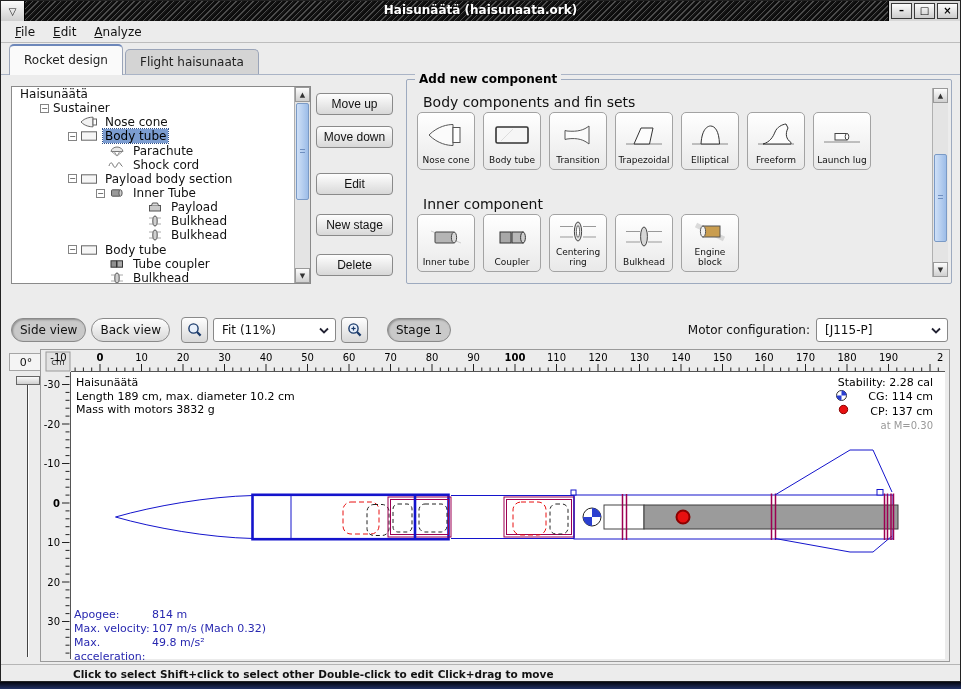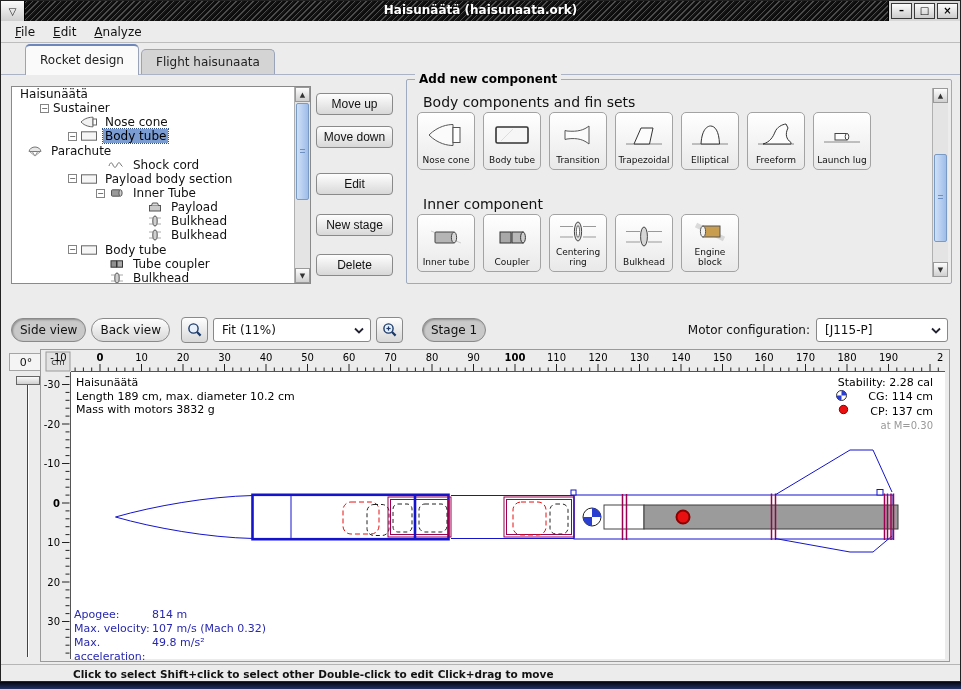--- a/index.html
+++ b/index.html
@@ -17,21 +17,21 @@
                 font-weight:bold; text-shadow:1px 1px 1px #000; }
   .winbtns { margin-left:auto; display:flex; gap:2px; align-items:center; padding:1px 2px; background:#d7d7d7; border-left:1px solid #000; }
   .wbtn { width:21px; height:16px; background:linear-gradient(#fdfdfd,#cccccc); border:1px solid #3a3a3a;
           display:flex; align-items:center; justify-content:center; font-size:10px; font-weight:bold; color:#000; line-height:1; }
 
   
   .menubar { position:absolute; left:0; top:20px; width:959px; height:22px; background:#ececec;
              border-bottom:1px solid #bdbdbd; display:flex; align-items:center; padding-left:8px; }
   .menu-item { font-size:12px; color:#111; padding:2px 12px 2px 6px; }
   .menu-item .u { text-decoration:underline; }
-  .tabrow { position:absolute; left:0; top:42px; width:919px; height:32px; background:#ececec; display:flex; align-items:flex-end; padding-left:24px; }
+  .tabrow { position:absolute; left:0; top:42px; width:919px; height:32px; background:#ececec; display:flex; align-items:flex-end; padding-left:8px; }
   .tab { font-size:12px; color:#222; border:1px solid #9aa4b8; border-bottom:none; border-radius:5px 5px 0 0;
          padding:5px 14px 6px 14px; background:#d4d4d4; margin-right:2px; }
   .tab.active { background:#fafafa; border-top:2px solid #6d87ba; padding-top:7px; padding-bottom:8px; position:relative; z-index:2; }
   .tabpane-edge { position:absolute; left:0; top:73px; width:959px; height:1px; background:#aab4c6; }
 
   
   .toppanel { position:absolute; left:0; top:74px; width:959px; height:236px; background:#ececec; }
   .treebox { position:absolute; left:10px; top:11px; width:300px; height:198px; background:#fff;
              border:1px solid #8a8a8a; overflow:hidden; }
   .tree-rows { position:absolute; left:0; top:0; right:17px; bottom:0; overflow:hidden; }
@@ -147,21 +147,21 @@
             </div>
             <div class="tree-row selected" style="padding-left:54px">
               <span class="slot">
                 <span class="expander">−</span>
               </span>
               <span class="tree-icon"><svg xmlns="http://www.w3.org/2000/svg" width="19" height="12" viewBox="0 0 19 12">
                   <rect x="1.5" y="1.8" width="15" height="8.4" fill="#f6f6f6" stroke="#666"></rect>
                 </svg></span>
               <span class="tree-label">Body tube</span>
             </div>
-            <div class="tree-row" style="">
+            <div class="tree-row" style="padding-left:82px">
               <span class="slot"></span>
               <span class="tree-icon"><svg xmlns="http://www.w3.org/2000/svg" width="19" height="12" viewBox="0 0 19 12">
                   <path d="M3 6.5 C4 0.5 14 0.5 15 6.5 Z" fill="#e8e8e8" stroke="#777"></path>
                   <path d="M3.5 6.5 L9 11 L14.5 6.5 M6.2 6.5 L9 11 M11.8 6.5 L9 11" stroke="#999" fill="none"></path>
                 </svg></span>
               <span class="tree-label">Parachute</span>
             </div>
             <div class="tree-row" style="padding-left:82px">
               <span class="slot"></span>
               <span class="tree-icon"><svg xmlns="http://www.w3.org/2000/svg" width="19" height="12" viewBox="0 0 19 12">
@@ -399,21 +399,21 @@
     <div class="toolbar">
       <div class="tbtn pressed">Side view</div>
       <div class="tbtn">Back view</div>
       <div style="width:6px;"></div>
       <div class="tool-iconbtn" id="zoomOutBtn">
           <svg xmlns="http://www.w3.org/2000/svg" width="16" height="16" viewBox="0 0 16 16">
             <circle cx="6.5" cy="6.5" r="4.6" fill="#e8f0fb" stroke="#1a3a6b" stroke-width="1.4"></circle>
             <line x1="10" y1="10" x2="13.6" y2="13.6" stroke="#1a3a6b" stroke-width="2.2"></line>
           </svg>
         </div>
-      <div class="combo" style="width:158px;">
+      <div class="combo" style="width:123px;">
         <div class="combo-text">Fit (11%)</div>
         <div class="combo-arrow" id="zoomComboArrow">
             <svg xmlns="http://www.w3.org/2000/svg" width="10" height="7" viewBox="0 0 10 7">
               <path d="M1 1.5 L5 5.5 L9 1.5" stroke="#223" stroke-width="1.8" fill="none"></path>
             </svg>
           </div>
       </div>
       <div class="tool-iconbtn" id="zoomInBtn">
           <svg xmlns="http://www.w3.org/2000/svg" width="16" height="16" viewBox="0 0 16 16">
             <circle cx="6.5" cy="6.5" r="4.6" fill="#e8f0fb" stroke="#1a3a6b" stroke-width="1.4"></circle>

